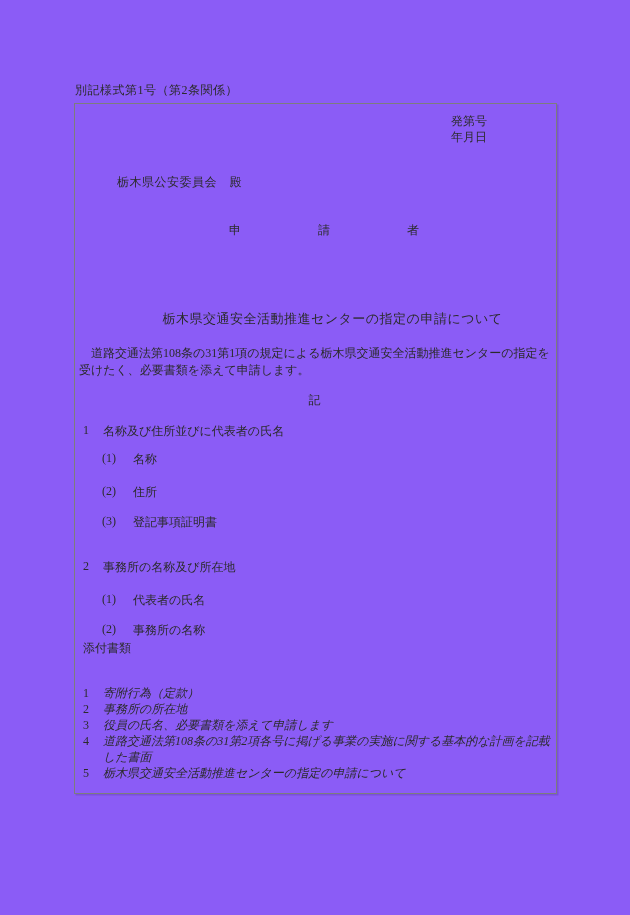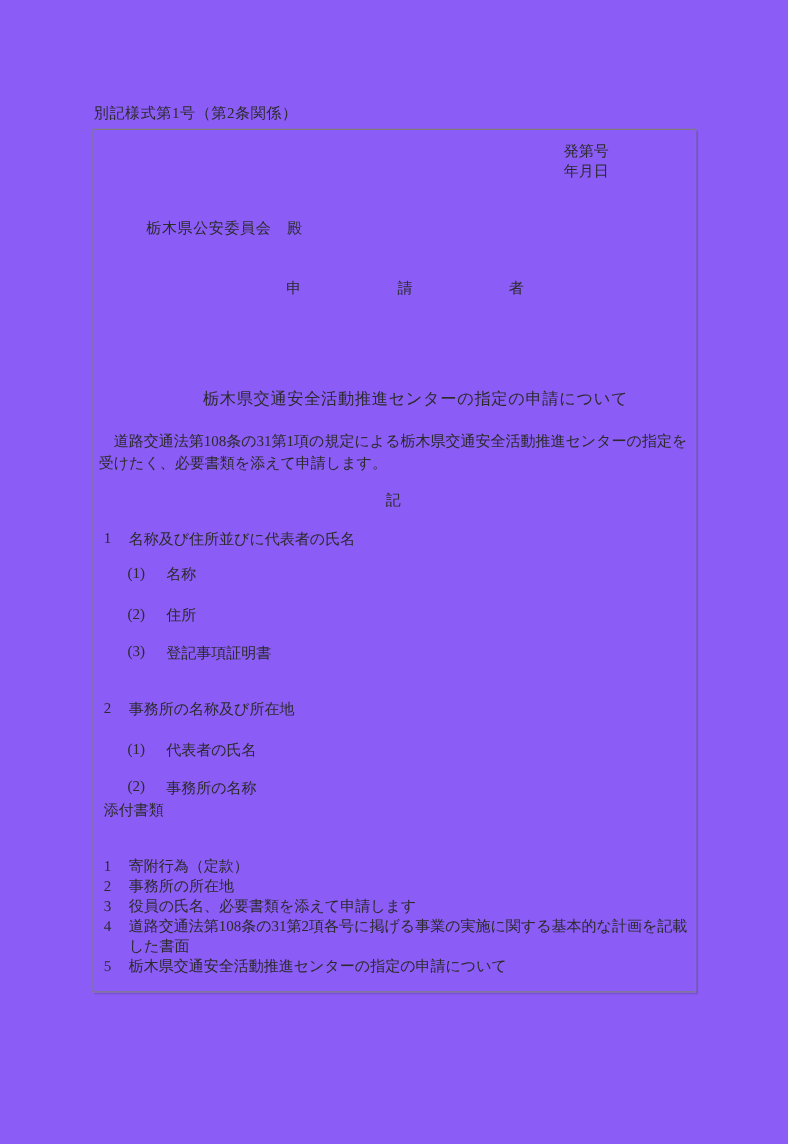--- a/index.html
+++ b/index.html
@@ -40,21 +40,21 @@
   .item .no{flex:none;width:20px;}
   .item.sub{left:102px;}
   .item.sub .no{width:31px;}
   .item.main{left:83px;}
   .attach-head{left:83px;top:640px;}
   .attach-list{
     position:absolute;left:83px;top:685px;width:469px;line-height:16px;
   }
   .attach-row{display:flex;}
   .attach-row .no{flex:none;width:20px;}
-  .attach-row .lbl{flex:1;white-space:normal;}
+  .attach-row .lbl{flex:1;white-space:normal;font-style:italic;}
 </style>
 </head>
 <body>
 
 <div class="page">
 
   <div class="abs form-label">別記様式第1号（第2条関係）</div>
 
   <div class="doc-frame"></div>
 

